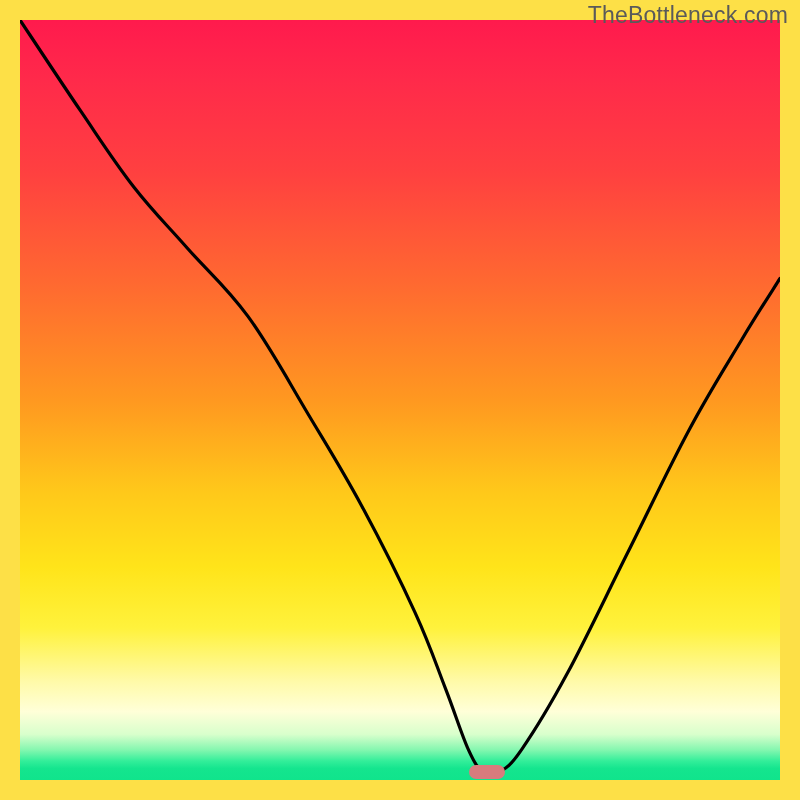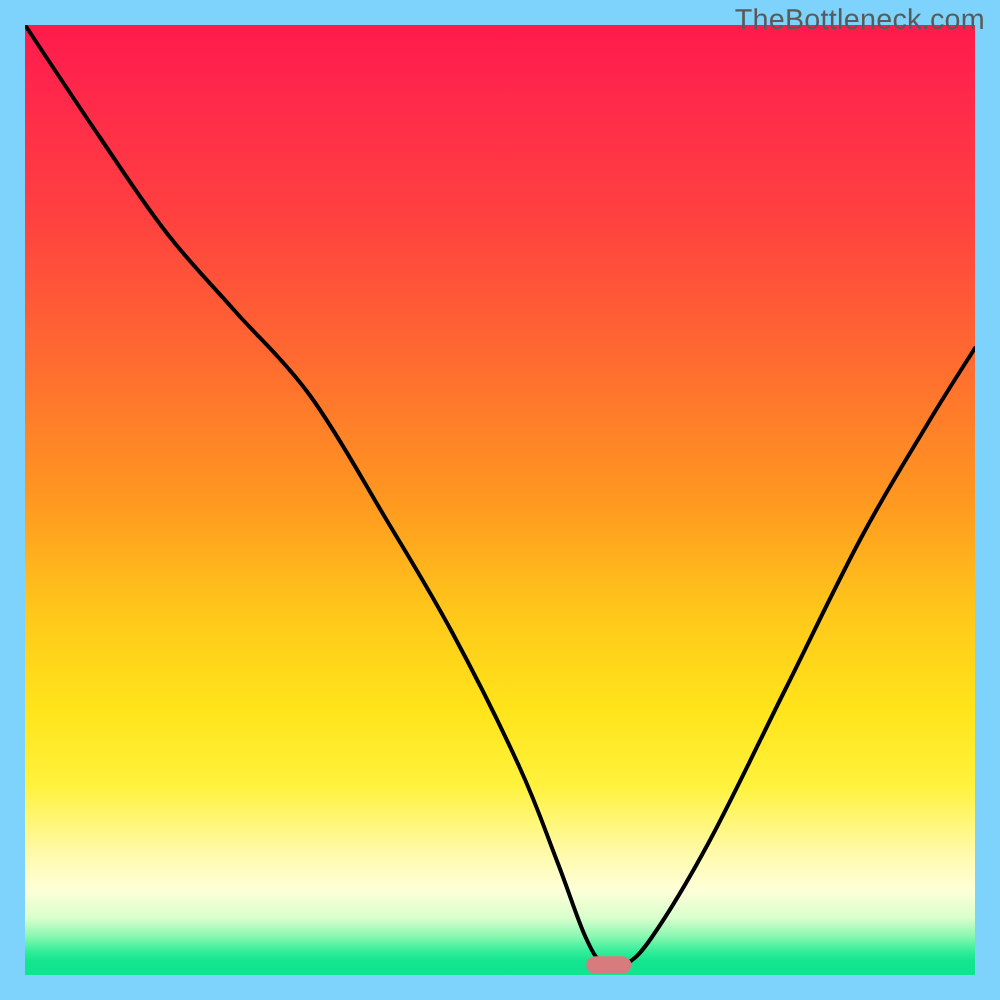--- a/index.html
+++ b/index.html
@@ -8,21 +8,21 @@
     width: 800px;
     height: 800px;
     overflow: hidden;
     background: #000;
     font-family: Arial, Helvetica, sans-serif;
   }
   .chart-wrap {
     position: relative;
     width: 800px;
     height: 800px;
-    background: #7dd3fc;
+    background: #fde047;
   }
   .watermark {
     position: absolute;
     top: 2px;
     right: 12px;
     color: #5a5a5a;
     font-size: 23px;
     font-weight: 400;
     letter-spacing: 0.2px;
     z-index: 10;

